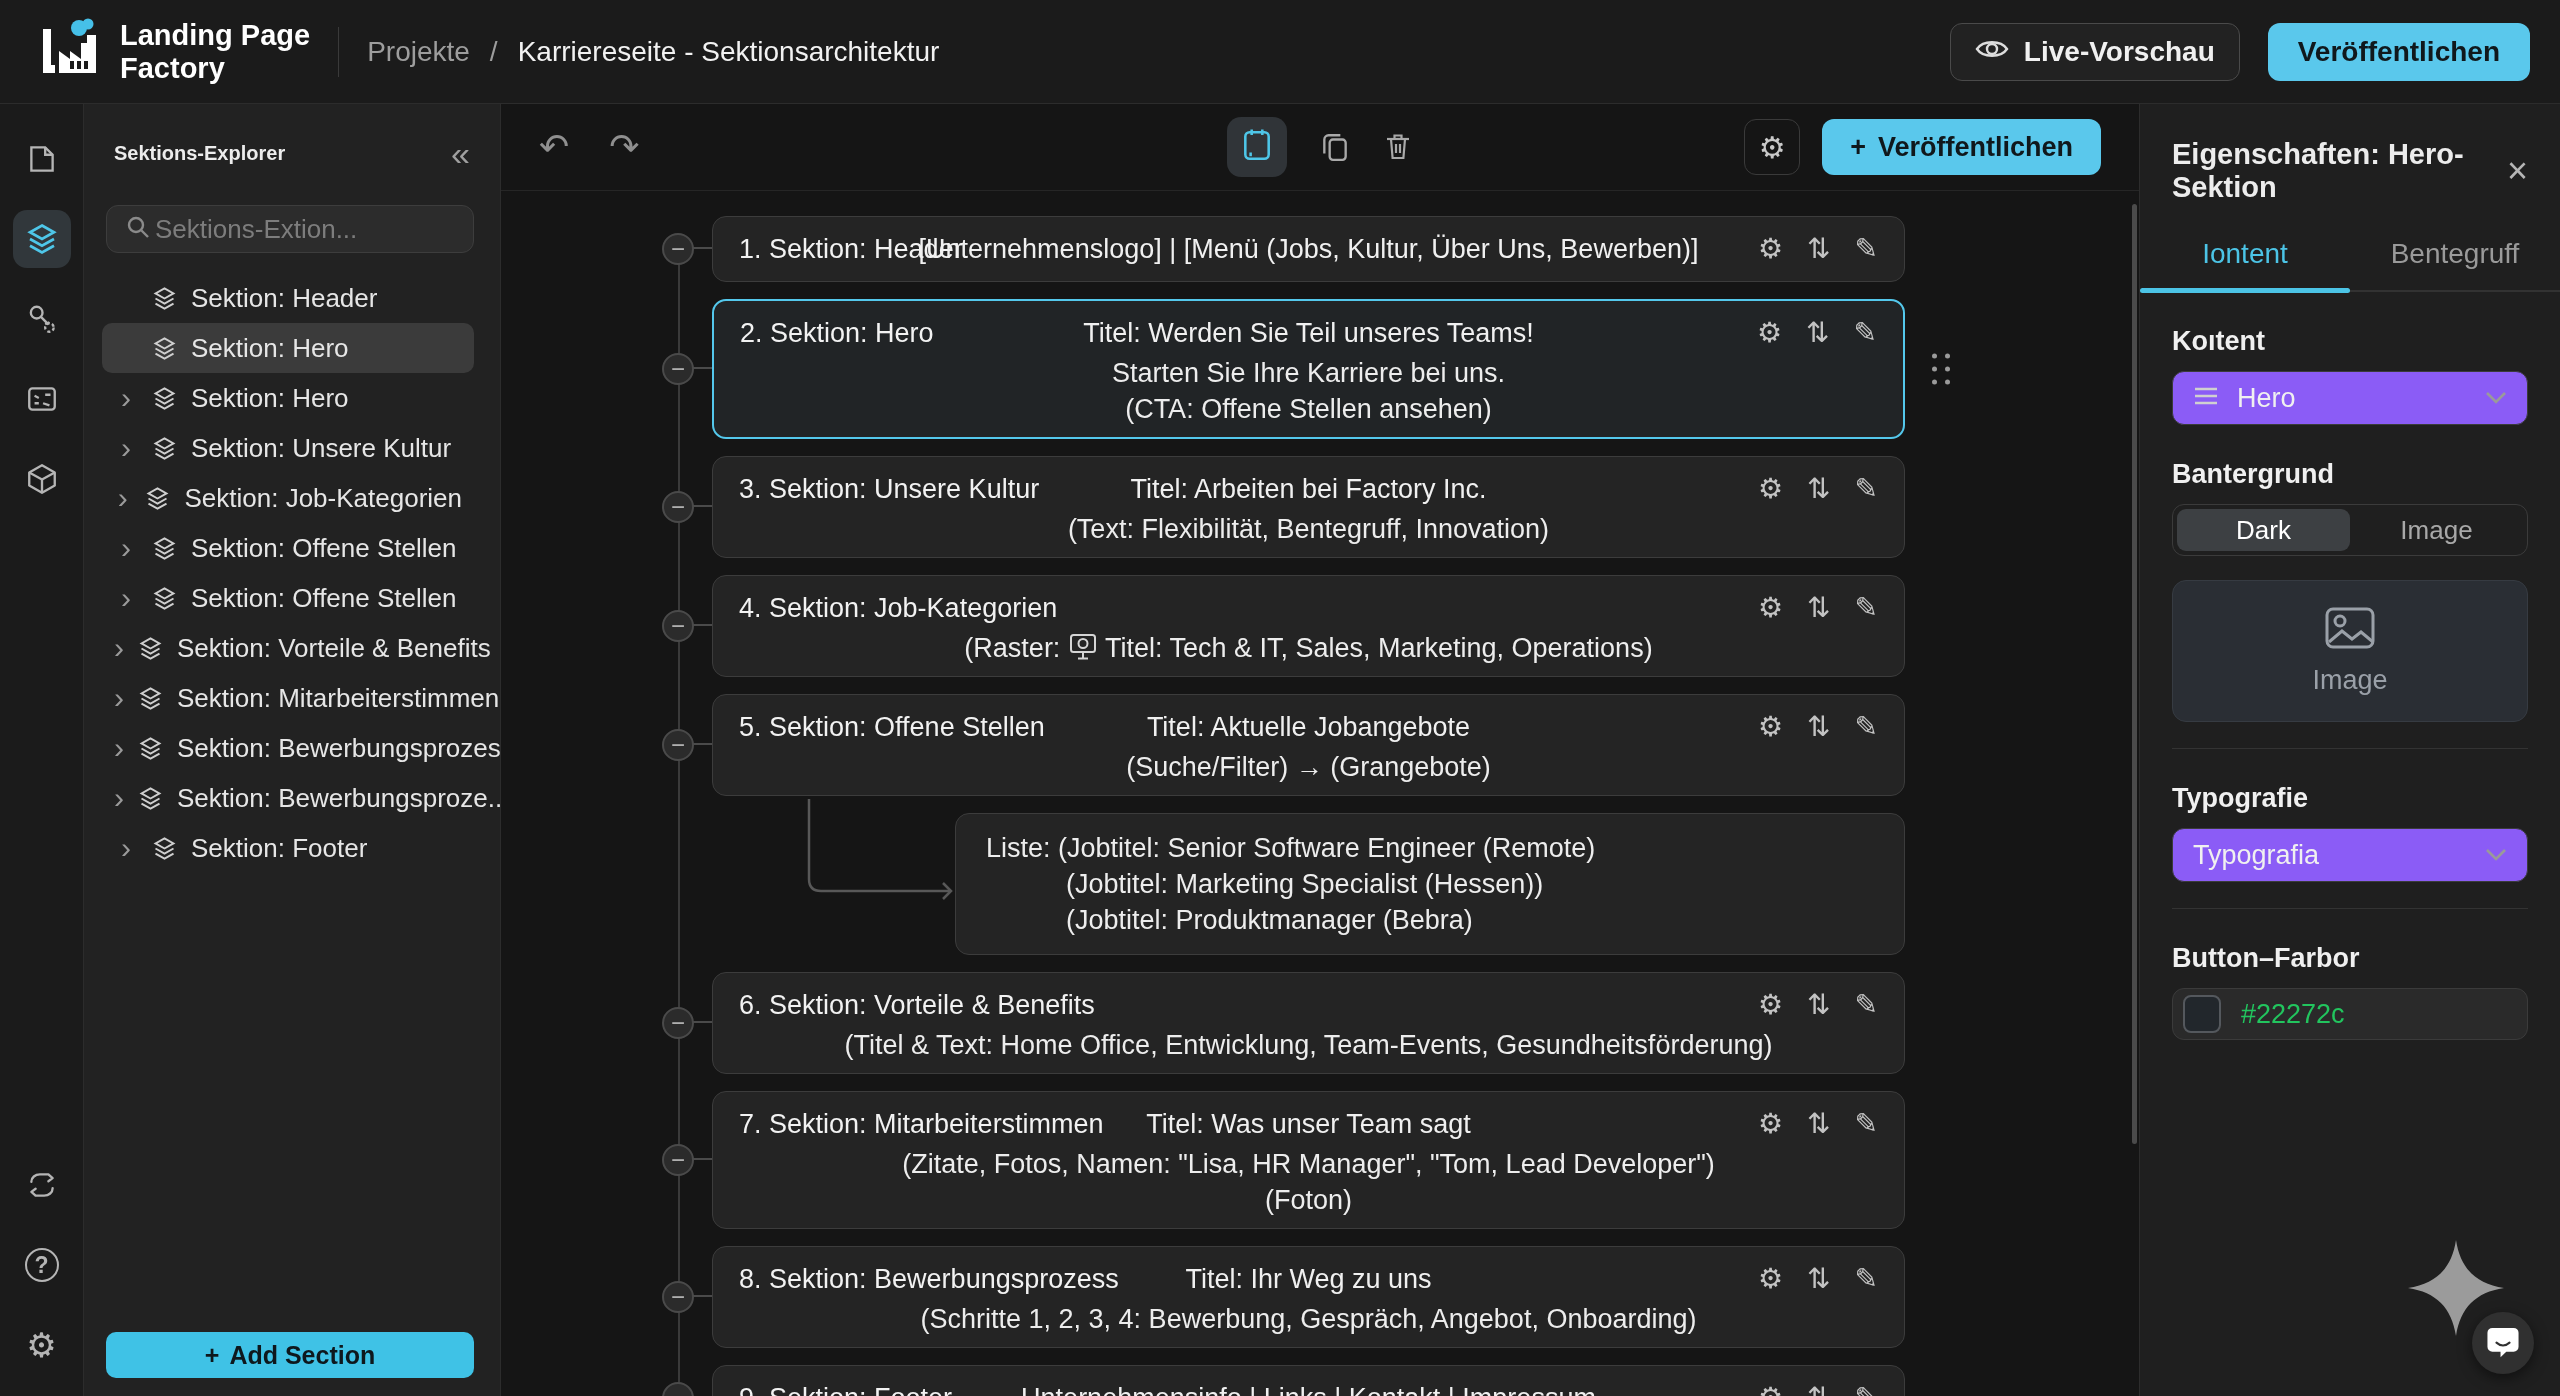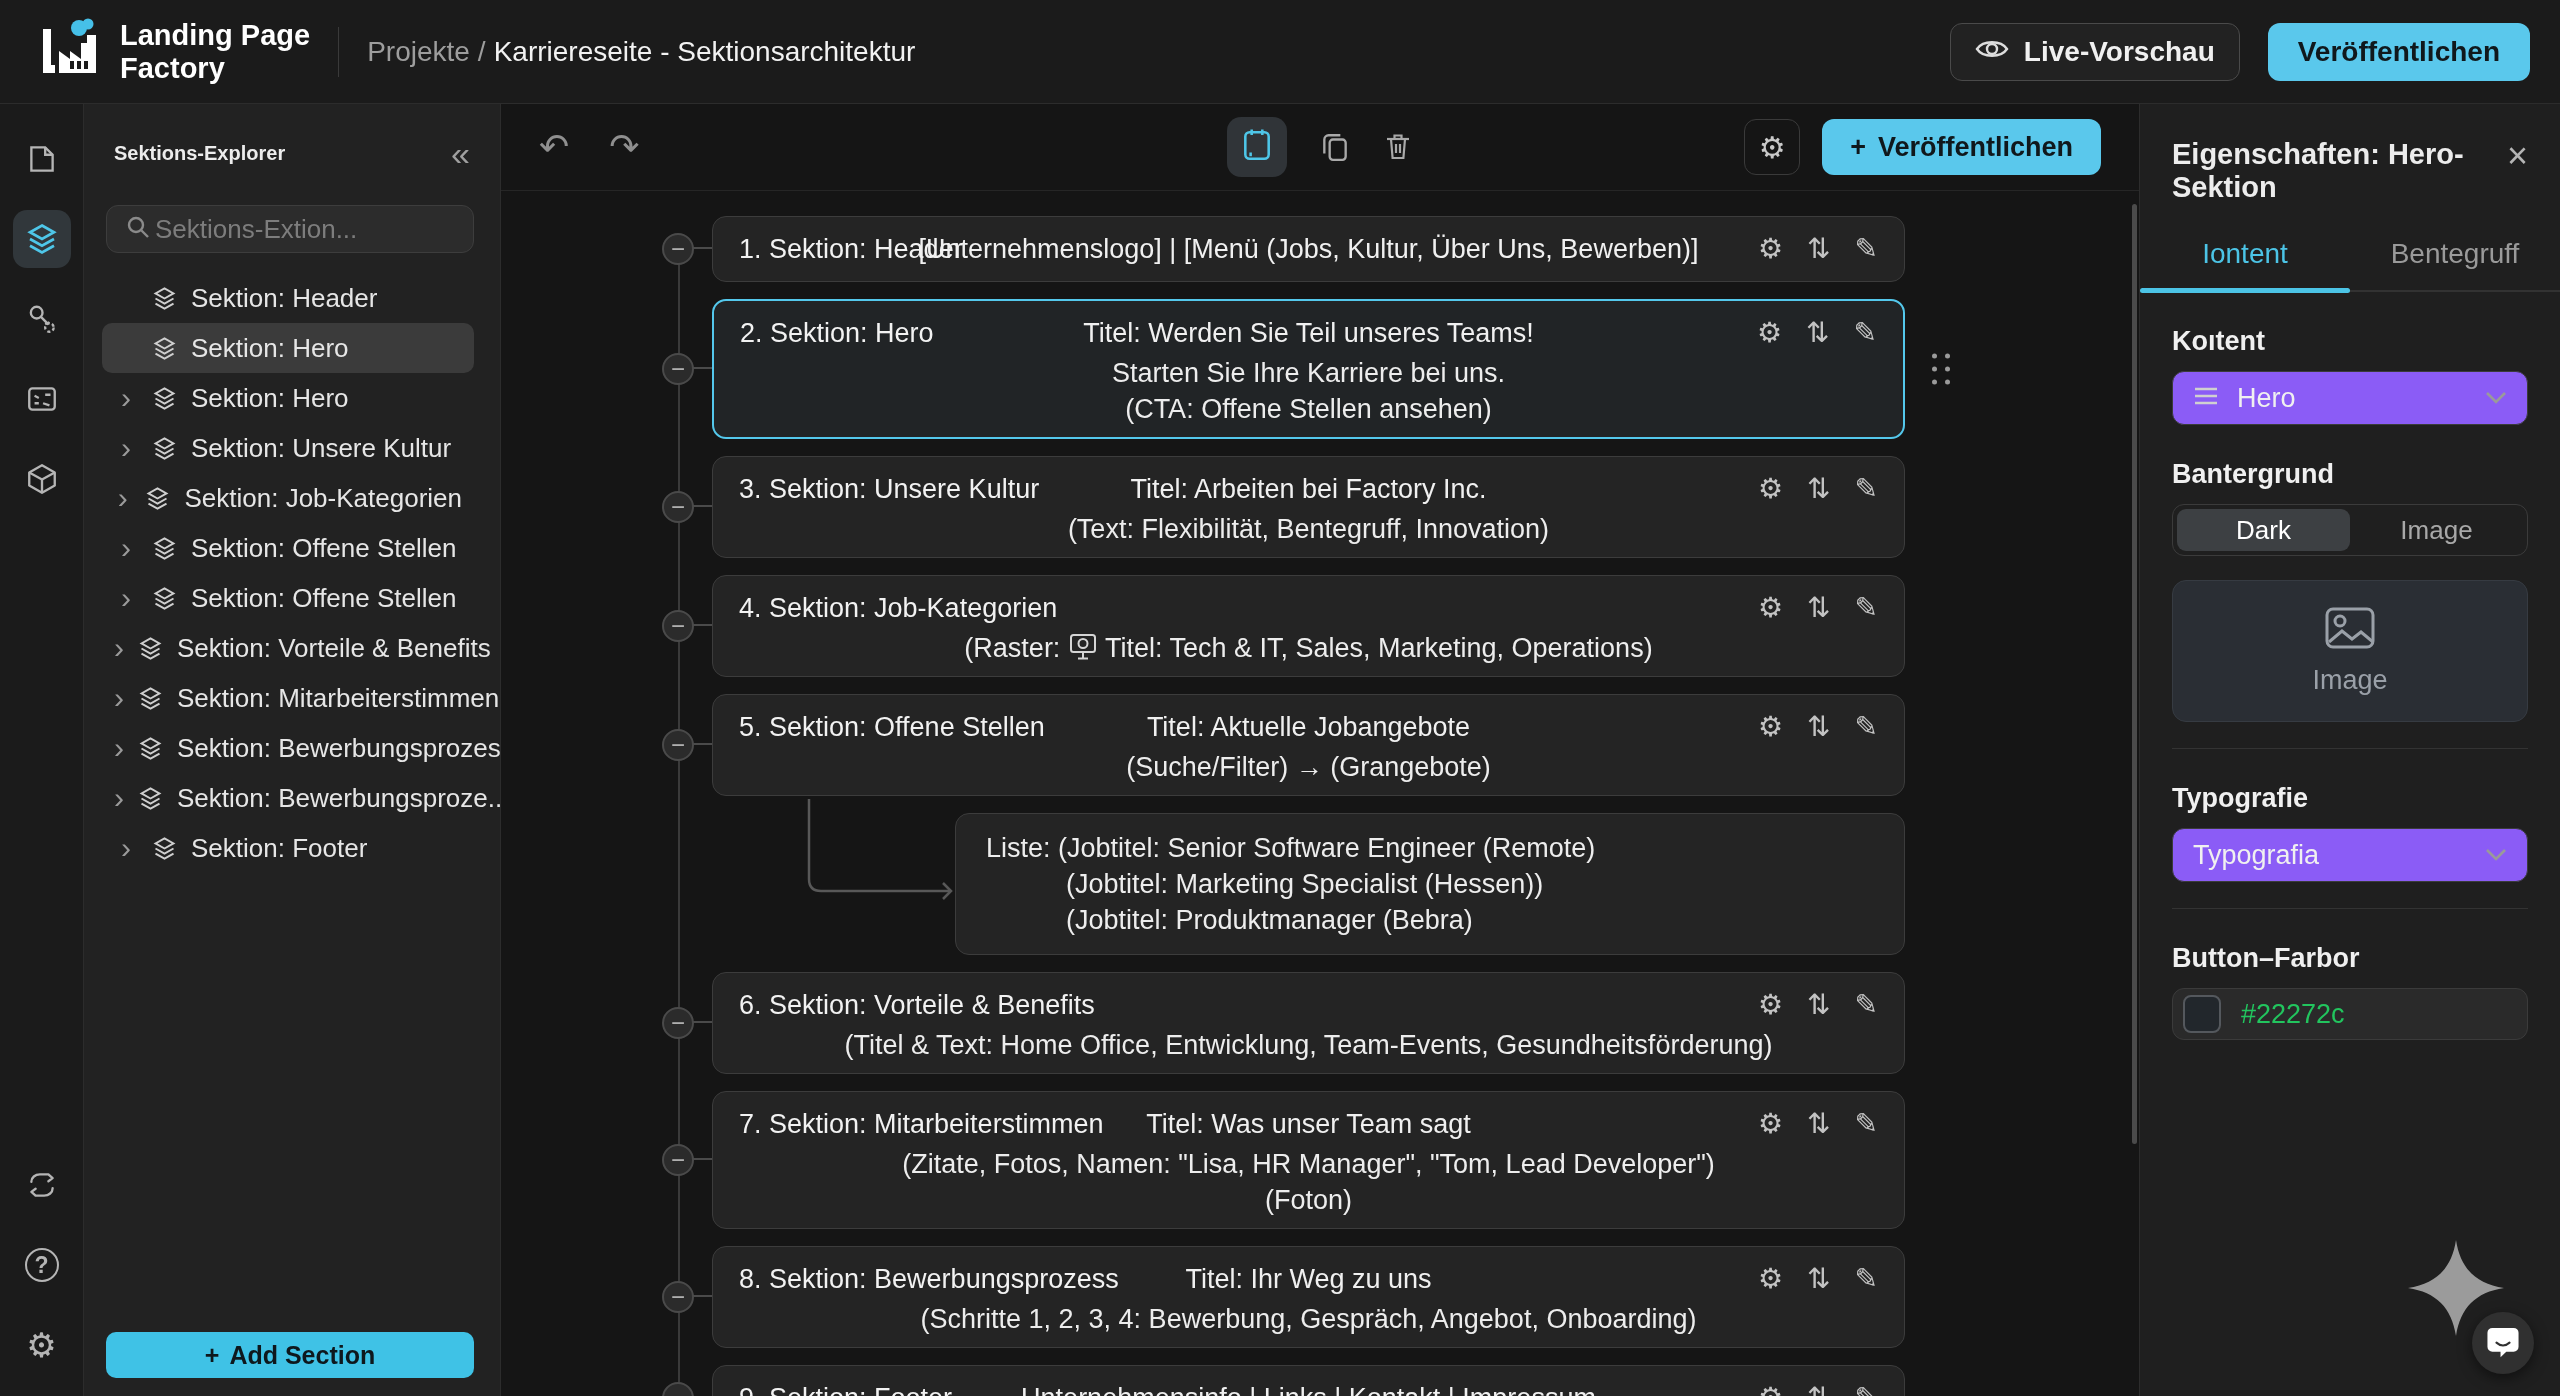--- a/index.html
+++ b/index.html
@@ -6,21 +6,21 @@
   html,body { width:2560px; height:1396px; overflow:hidden; background:#141414;
     font-family:"Liberation Sans", sans-serif; color:#ececec; }
   .app { width:2560px; height:1396px; display:flex; flex-direction:column; position:relative; }
 
   
   .topbar { height:104px; flex:0 0 104px; display:flex; align-items:center;
     background:#1b1b1b; border-bottom:1px solid #2c2c2c; padding:0 30px; gap:28px; }
   .logo { display:flex; align-items:center; gap:16px; }
   .logo-text { font-weight:bold; font-size:29px; line-height:1.12; color:#fff; }
   .tb-divider { width:1px; height:50px; background:#3a3a3a; }
-  .breadcrumb { font-size:28px; color:#9d9d9d; display:flex; gap:8px; align-items:center; }
+  .breadcrumb { font-size:28px; color:#9d9d9d; display:flex; gap:20px; align-items:center; }
   .crumb-current { color:#f2f2f2; }
   .tb-spacer { flex:1; }
   .btn-live { display:flex; align-items:center; gap:15px; background:#222; border:1px solid #4a4a4a;
     border-radius:12px; height:58px; padding:0 24px; font-size:28px; font-weight:bold; color:#f0f0f0; cursor:pointer; }
   .btn-publish { background:#5ac8ec; color:#10181c; border-radius:12px; height:58px; padding:0 30px;
     font-size:28px; font-weight:bold; display:flex; align-items:center; cursor:pointer; }
 
   .main { flex:1; display:flex; min-height:0; }
 
   
@@ -96,21 +96,21 @@
   .child-line { font-size:27px; color:#ededed; line-height:36px; }
   .child-line.indent { margin-left:80px; }
   .elbow { position:absolute; left:-152px; top:-14px; }
 
   .c-scrollbar { position:absolute; right:2px; top:100px; width:5px; height:940px;
     background:#4b4b4b; border-radius:3px; }
 
   
   .panel { width:421px; flex:0 0 421px; background:#1f1f1f; border-left:1px solid #2c2c2c;
     padding:34px 32px 0; position:relative; }
-  .p-head { display:flex; justify-content:space-between; align-items:flex-start; }
+  .p-head { display:flex; justify-content:space-between; align-items:center; }
   .p-title { font-size:29px; font-weight:bold; }
   .p-close { color:#b5b5b5; font-size:36px; line-height:1; cursor:pointer; }
   .p-tabs { display:flex; margin:34px -32px 0; border-bottom:2px solid #323232; }
   .p-tab { flex:1; text-align:center; padding-bottom:20px; font-size:28px; color:#9a9a9a; position:relative; cursor:pointer; }
   .p-tab.active { color:#4cc4e6; }
   .p-tab.active::after { content:""; position:absolute; left:0; right:0; bottom:-3px; height:5px;
     background:#4cc4e6; border-radius:3px; }
   .p-label { font-size:27px; color:#f0f0f0; margin:34px 0 14px; font-weight:bold; }
   .p-select { height:54px; background:#8b5cf6; border:1px solid #3b3b3b; border-radius:12px;
     display:flex; align-items:center; padding:0 20px; gap:18px; font-size:27px; color:#f0f0f0; cursor:pointer; }

